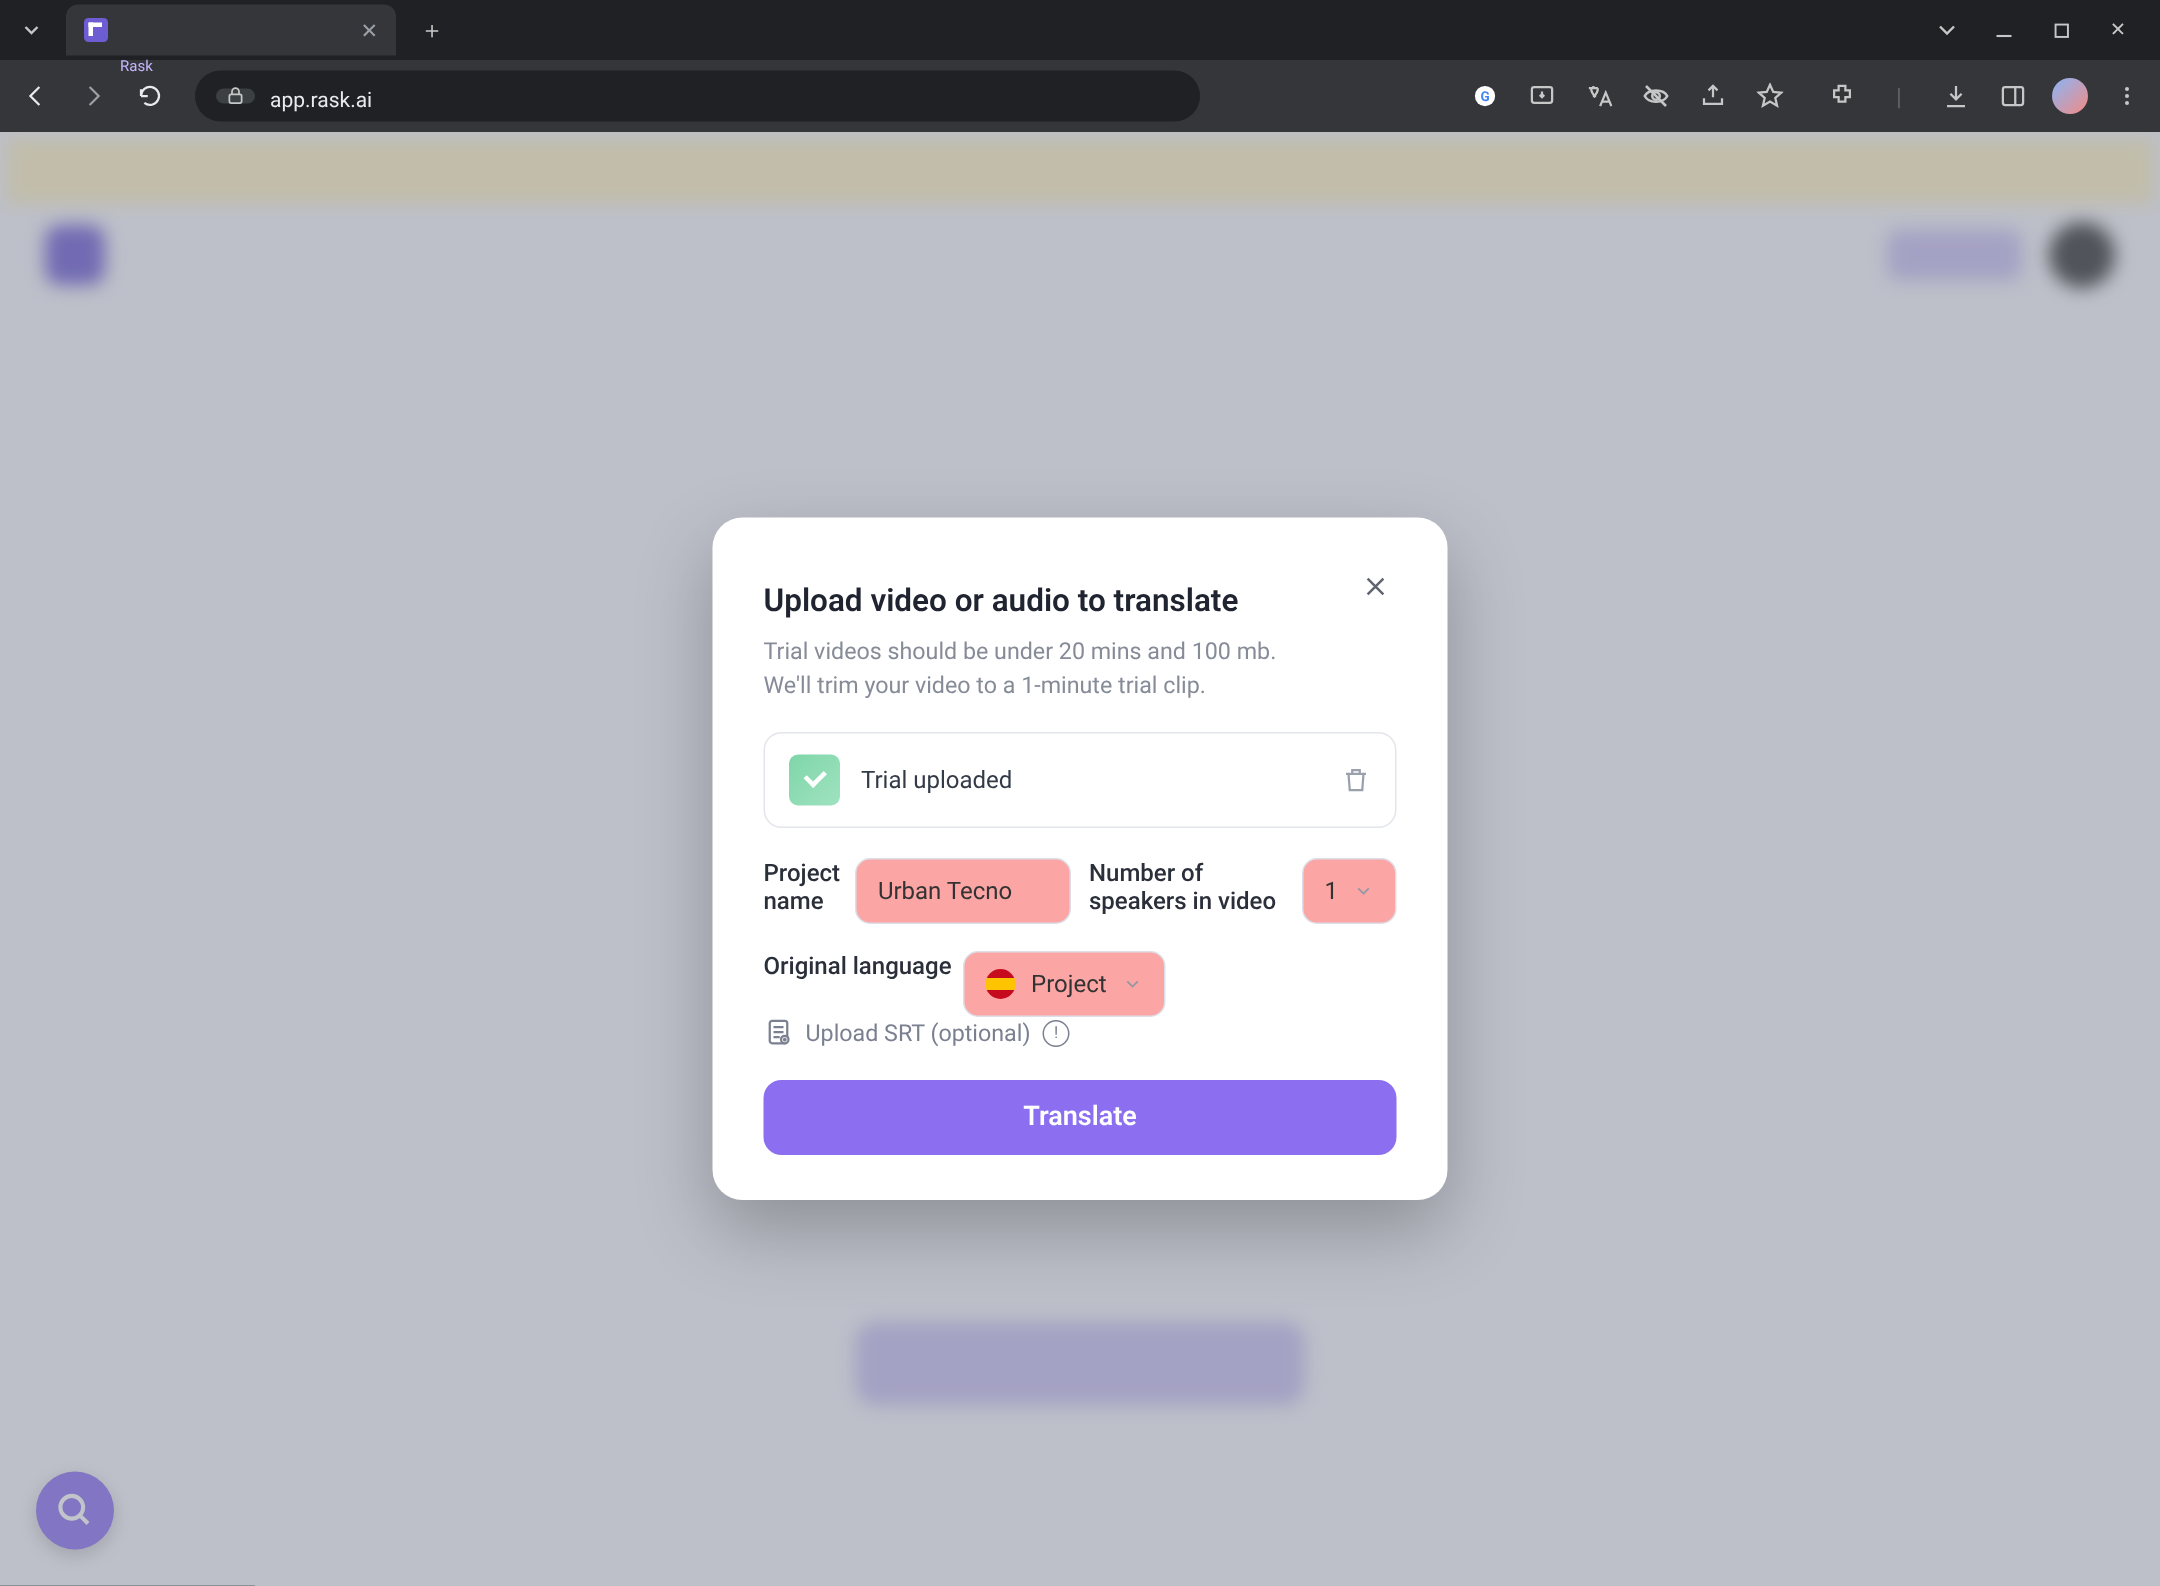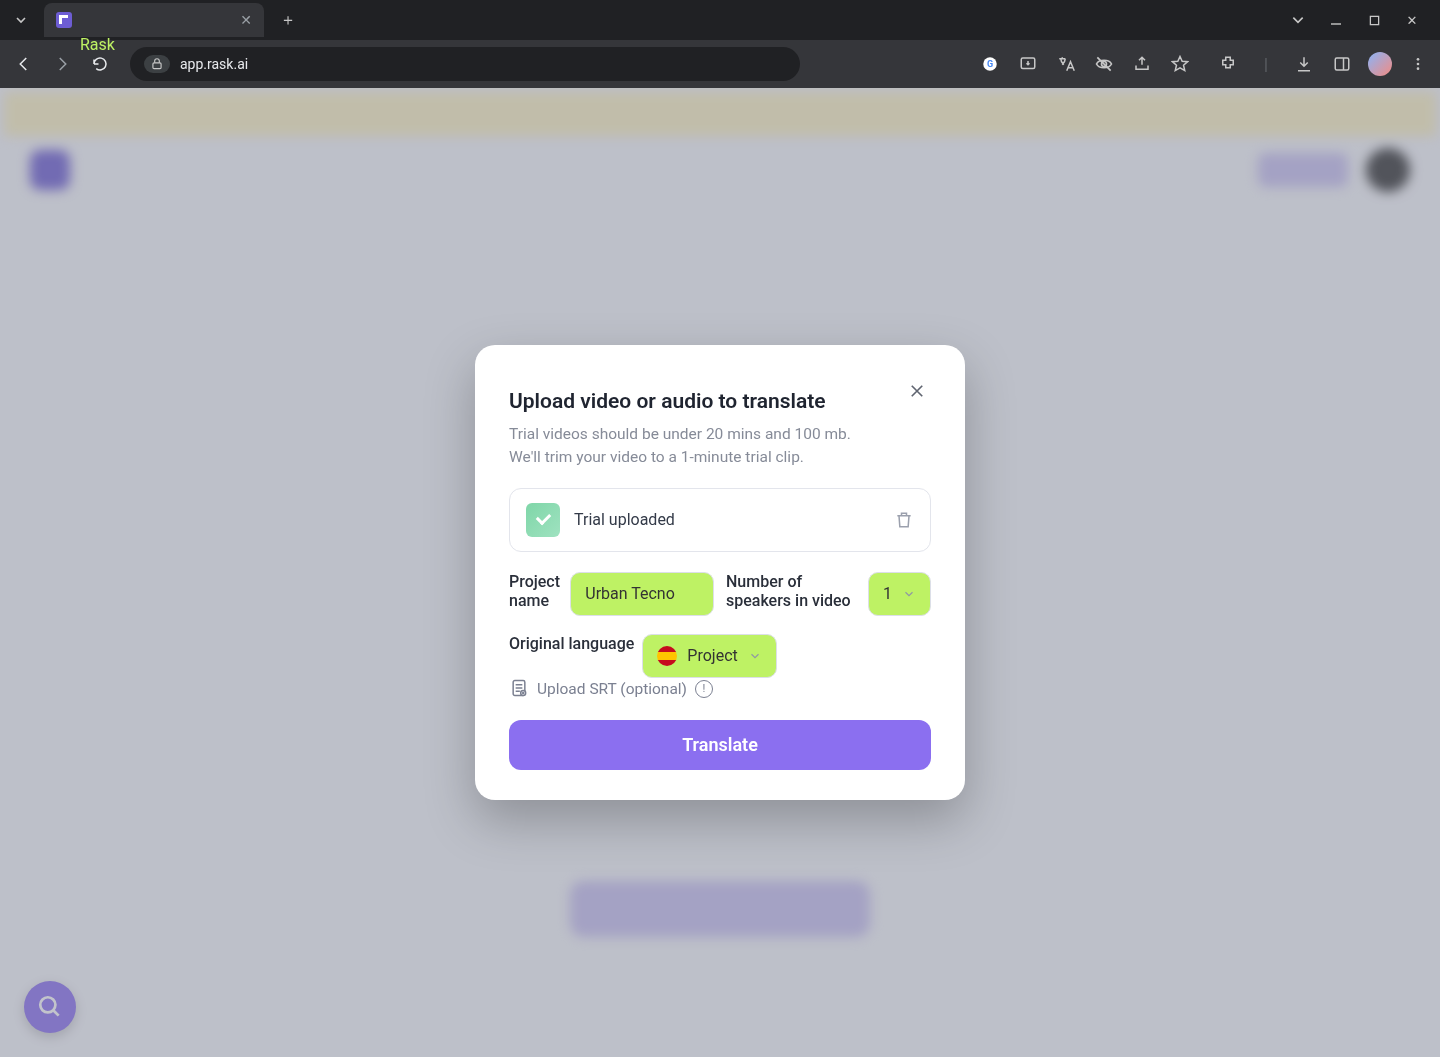--- a/index.html
+++ b/index.html
@@ -4,30 +4,30 @@
 <style>
 * { margin: 0; padding: 0; box-sizing: border-box; font-family: -apple-system, BlinkMacSystemFont, "Segoe UI", Roboto, sans-serif; }
 body { width: 1440px; height: 1057px; background: #202124; overflow: hidden; }
 
 
 .titlebar { height: 40px; background: #202124; display: flex; align-items: center; }
 .tab-dropdown { width: 30px; height: 30px; display:flex; align-items:center; justify-content:center; color:#c7c7c7; margin-left:6px;}
 .tab { background: #35363a; height: 34px; border-radius: 8px 8px 0 0; display: flex; align-items: center; padding: 0 12px; margin-left: 8px; min-width: 220px; gap: 8px; }
 .tab .favicon { width:16px; height:16px; background:#6d5dd3; border-radius:3px; position:relative;}
 .tab .favicon::after{content:""; position:absolute; left:3px; top:3px; width:6px; height:6px; border-top:3px solid #fff; border-left:3px solid #fff;}
-.tab .title { color:#bef264; font-size:16px; flex:1;margin-top:48px;}
+.tab .title { color:#c4b5fd; font-size:10px; flex:1;margin-top:48px;}
 .tab .close { color:#9aa0a6; font-size:14px;}
 .newtab { width:28px; height:28px; border-radius:50%; display:flex; align-items:center; justify-content:center; color:#c7c7c7; margin-left:10px; font-size:16px;}
 .window-controls { margin-left:auto; display:flex; gap:18px; padding-right:18px; color:#c7c7c7;}
 .window-controls span{ font-size:13px; display:flex; align-items:center; justify-content:center; width:20px;}
 
 .toolbar { height:48px; background:#35363a; display:flex; align-items:center; padding:0 10px; gap:10px;}
 .nav-btn { width:28px; height:28px; display:flex; align-items:center; justify-content:center; color:#9aa0a6; border-radius:50%; }
 .nav-btn.active{color:#e8eaed;}
-.urlbar { flex:0 0 auto; margin-left:6px; height:34px; background:#202124; border-radius:17px; display:flex; align-items:center; padding:0 14px; gap:10px; min-width:670px;}
+.urlbar { flex:0 0 auto; margin-left:6px; height:34px; background:#202124; border-radius:17px; display:flex; padding:12px 14px; gap:10px; min-width:670px;}
 .site-chip{background:#3c4043; border-radius:10px; padding:2px 6px; display:flex; align-items:center; gap:4px;}
 .urlbar .site{color:#e8eaed; font-size:14px;}
 .toolbar-right{margin-left:auto; display:flex; gap:14px; align-items:center; color:#c7c7c7;}
 .toolbar-right .icon{width:24px; height:24px; display:flex; align-items:center; justify-content:center;}
 .avatar{width:24px; height:24px; border-radius:50%; background:linear-gradient(135deg,#8ab4f8,#f28b82);}
 
 
 .page { position:relative; height: calc(1057px - 88px); background:#f6f7fb; overflow:hidden;}
 .banner{height:44px; background:#fdf3c3; filter:blur(6px); margin:4px;}
 .hdr{height:60px; display:flex; align-items:center; padding:0 30px; filter:blur(6px);}
@@ -50,21 +50,21 @@
 
 .file-card{margin-top:20px; border:1px solid #e3e5ec; border-radius:12px; padding:14px 16px; display:flex; align-items:center; gap:14px;}
 .file-ic{width:34px; height:34px; border-radius:6px; background:linear-gradient(135deg,#7fd6a8,#9fe2c0); position:relative;}
 .file-ic::after{content:""; position:absolute; left:11px; top:10px; width:10px; height:6px; border-left:3px solid #fff; border-bottom:3px solid #fff; transform:rotate(-45deg);}
 .file-text{color:#333a48; font-size:16px; flex:1;}
 .trash-ic{color:#9ba0ad; cursor:pointer;}
 
 .row{display:flex; gap:12px; margin-top:20px;}
 .field{flex:1; display:flex; flex-direction:row; gap:8px;}
 .label{color:#2a2f3a; font-size:16px; font-weight:500;}
-.input{height:44px; border:1px solid #dcdfe8; border-radius:10px; padding:0 14px; font-size:16px; color:#333; display:flex; align-items:center; gap:10px; background:#bef264;}
+.input{height:44px; border:1px solid #dcdfe8; border-radius:10px; padding:0 14px; font-size:16px; color:#333; display:flex; align-items:center; gap:10px; background:#fca5a5;}
 .input input{border:none; outline:none; font-size:16px; color:#333; width:100%; background:transparent;}
 .input .chev{margin-left:auto; color:#9097a5;}
 .flag{width:20px; height:20px; border-radius:50%; display:inline-block;}
 .flag.es{background:linear-gradient(to bottom,#c60b1e 30%,#ffc400 30%,#ffc400 70%,#c60b1e 70%);}
 .flag.us{background:repeating-linear-gradient(to bottom,#b22234 0,#b22234 2px,#fff 2px,#fff 4px); position:relative;}
 .flag.us::before{content:""; position:absolute; left:0; top:0; width:10px; height:10px; background:#3c3b6e;}
 
 .srt{display:flex; align-items:flex-end; gap:8px; color:#7b8091; font-size:15.5px;}
 .srt .ic{display:flex; align-items:center;}
 .info-ic{width:18px; height:18px; border:1.5px solid currentColor; border-radius:50%; display:inline-flex; align-items:center; justify-content:center; font-size:11px;}

